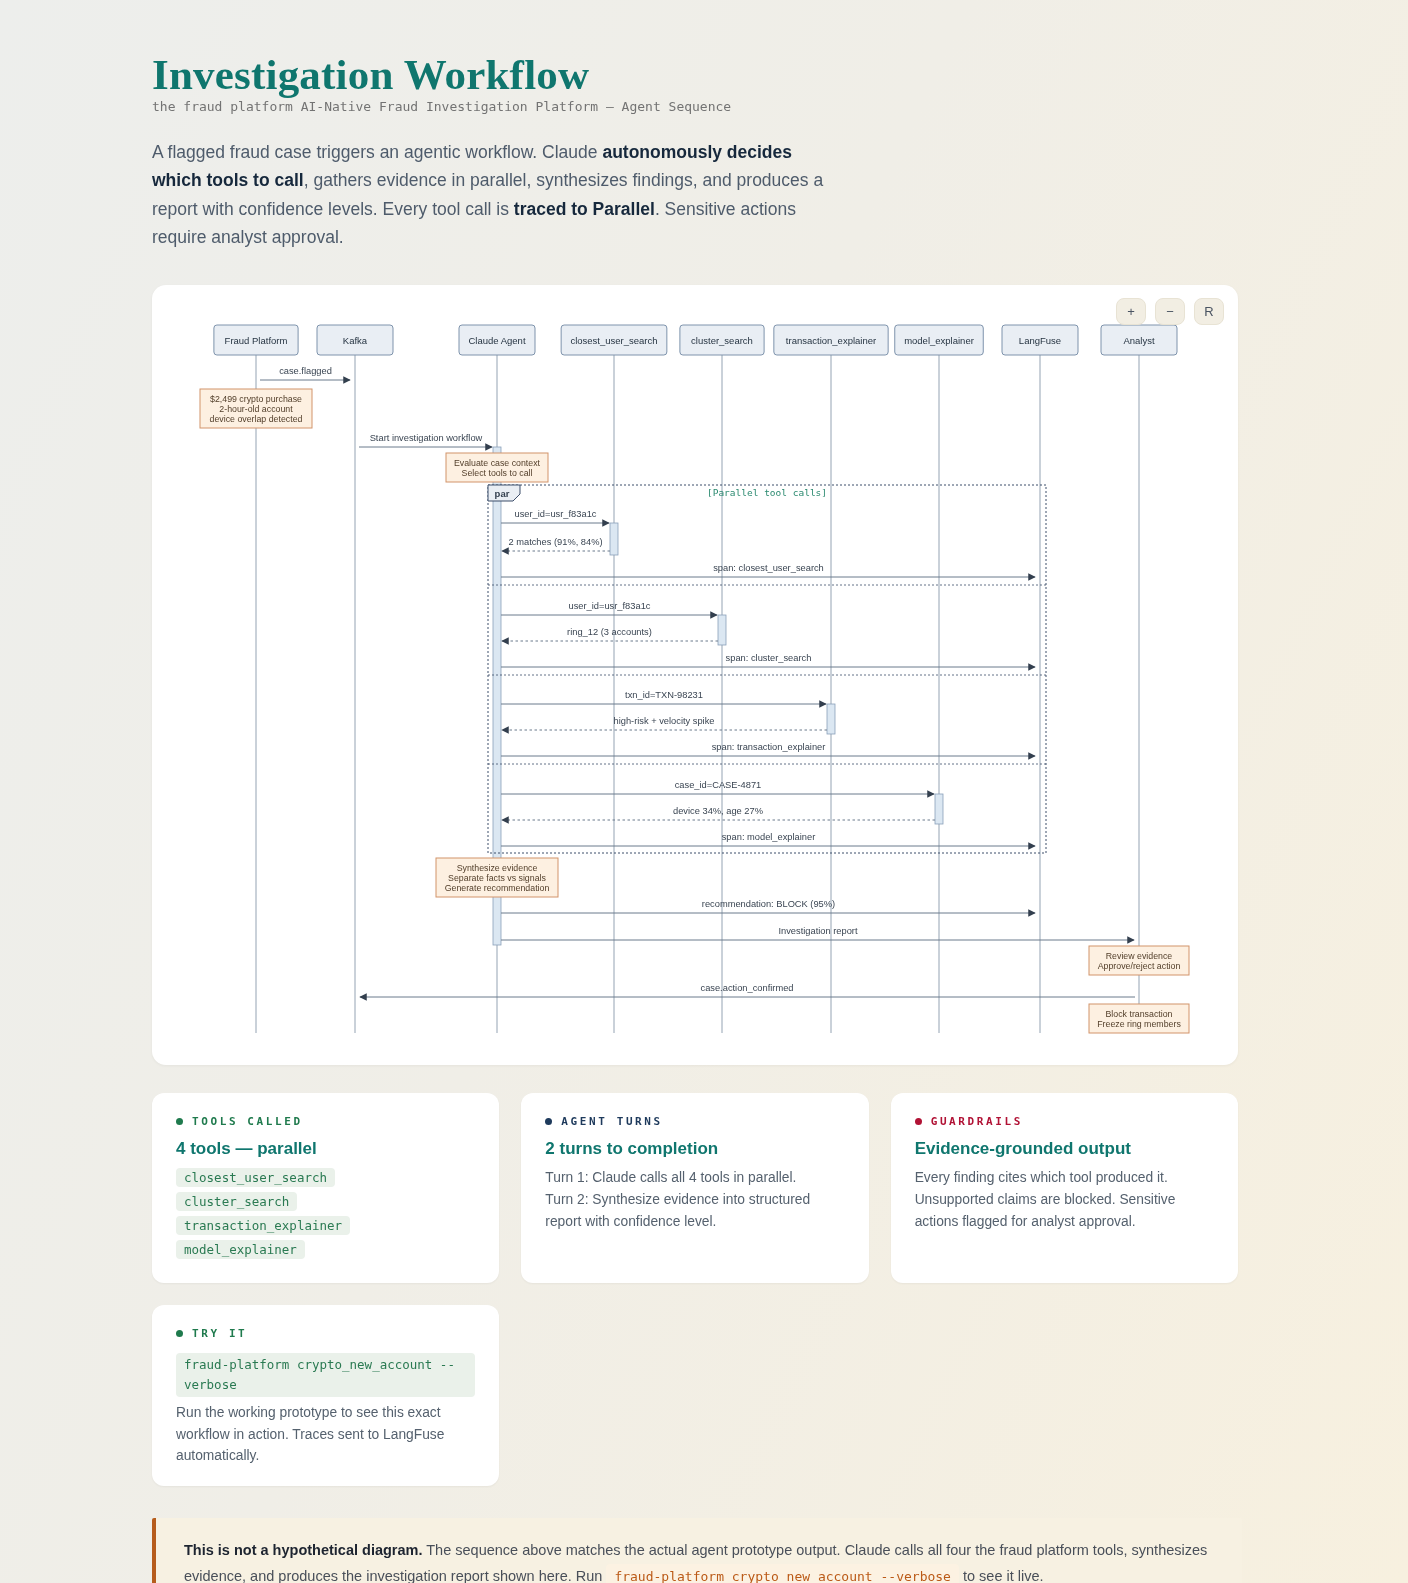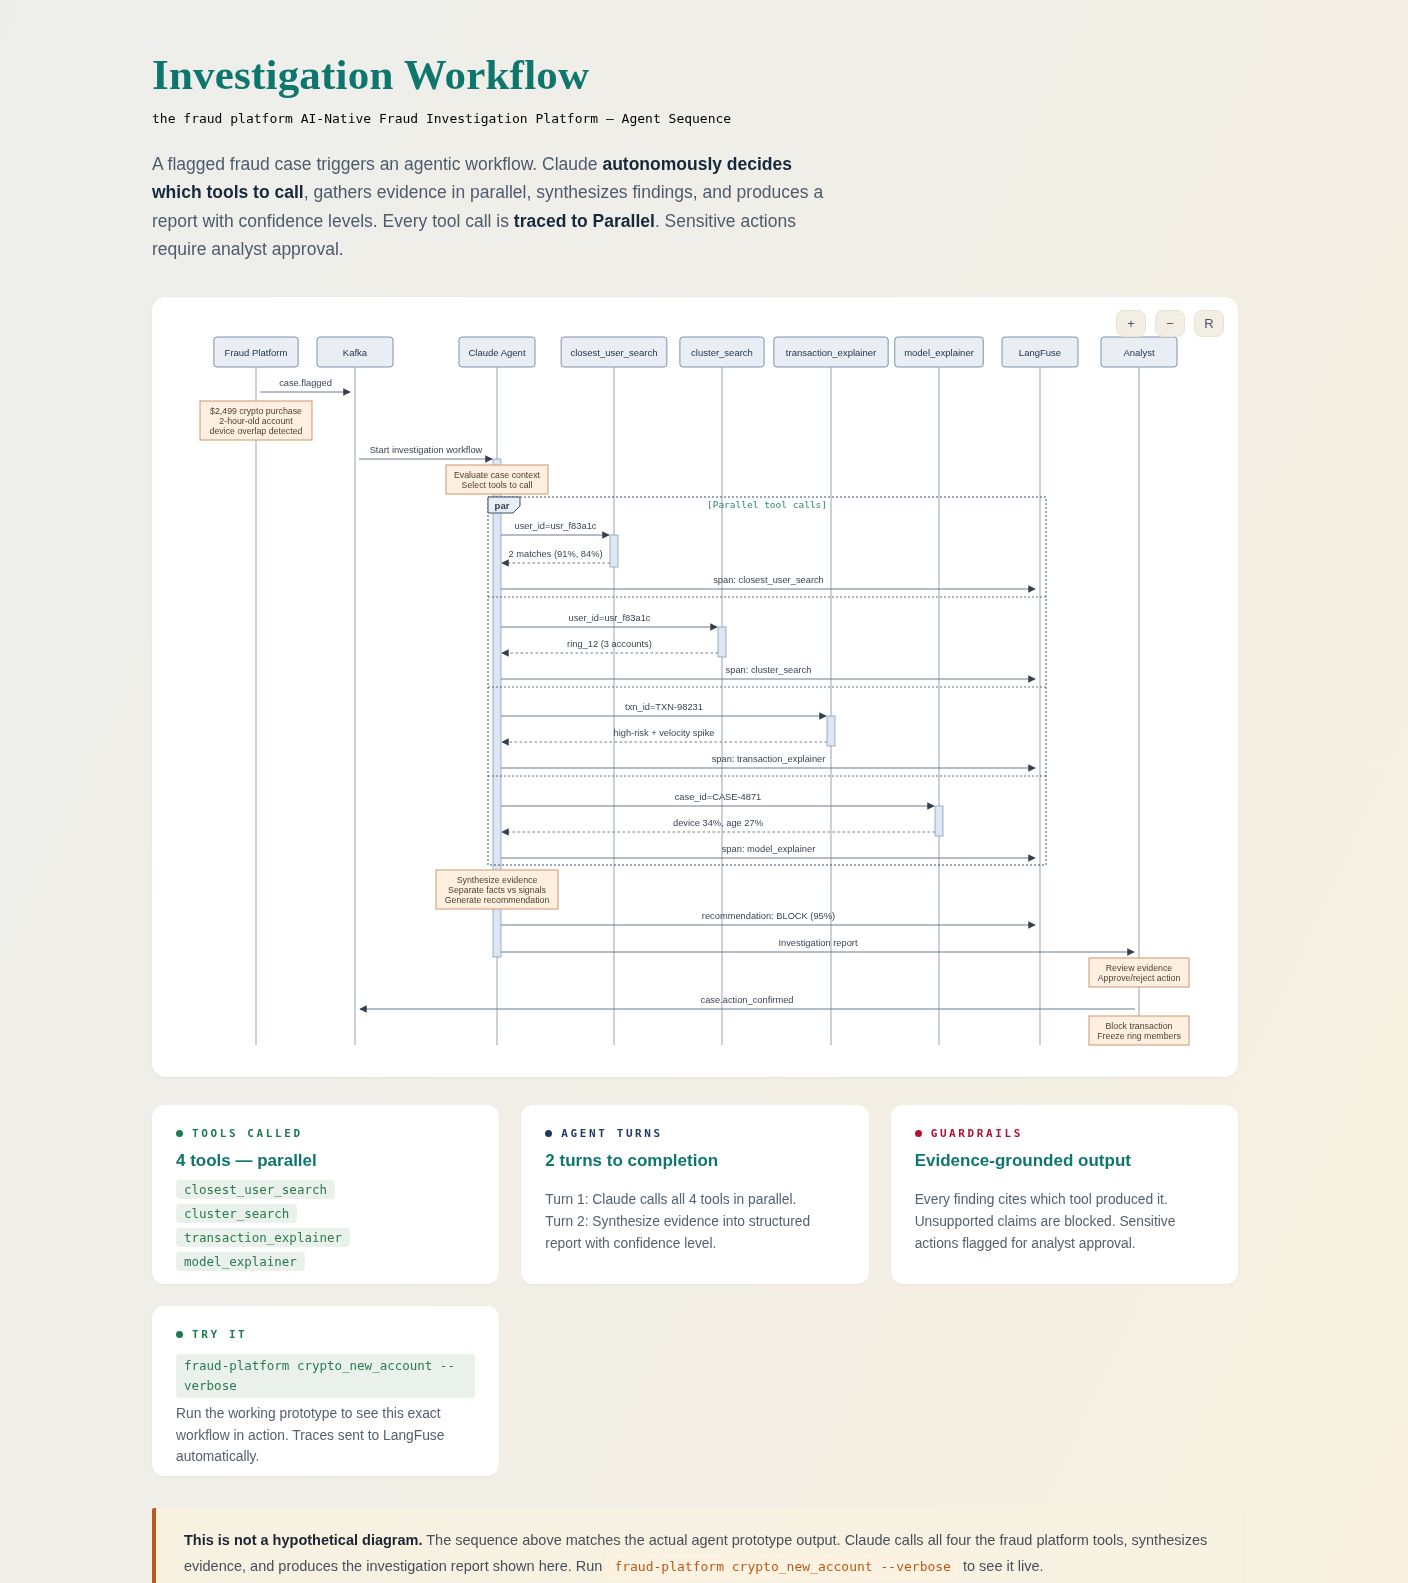--- a/index.html
+++ b/index.html
@@ -9,54 +9,53 @@
     background: linear-gradient(115deg, #edeeec 0%, #f0eee7 45%, #f7f0df 100%);
     color: #4e5b6b;
   }
   .content { margin-left: 152px; width: 1088px; padding-top: 50px; }
 
   .page-title {
     font-family: "Liberation Serif", serif;
     font-size: 43px; font-weight: 700; color: #0f766e; letter-spacing: 0.2px;
   }
   .subtitle {
-    margin-top: 12px;
     font-family: "DejaVu Sans Mono", monospace;
-    font-size: 13px; color: #000000;
+    font-size: 13px; color: #737373;
   }
   .intro { margin-top: 24px; width: 676px; font-size: 17.5px; line-height: 1.62; color: #4e5b6b; }
   .intro b { color: #16283c; }
 
   .panel {
     position: relative; margin-top: 34px; width: 1086px; height: 780px;
     background: #ffffff; border-radius: 14px;
     box-shadow: 0 1px 3px rgba(40,40,30,0.05);
   }
   .controls { position: absolute; top: 13px; right: 14px; display: flex; gap: 9px; z-index: 5; }
   .ctrl-btn {
     min-width: 30px; height: 27px; padding: 0 9px;
     border-radius: 8px; background: #f2eee3; border: 1px solid #e8e3d4;
     color: #4a5462; font-size: 13px; font-family: "Liberation Sans", sans-serif;
     display: flex; align-items: center; justify-content: center; cursor: pointer;
   }
   .diagram-svg { position: absolute; inset: 0; }
 
   .cards { margin-top: 28px; width: 1086px; display: grid; grid-template-columns: repeat(3, 1fr); gap: 22px; }
   .card {
-    background: #ffffff; border-radius: 12px; padding: 22px 24px 8px;
+    background: #ffffff; border-radius: 12px; padding: 22px 24px 19px;
     box-shadow: 0 1px 2px rgba(40,40,30,0.05); min-height: 128px;
   }
   .card-label-row { display: flex; align-items: center; gap: 9px; }
   .dot { width: 7px; height: 7px; border-radius: 50%; flex: none; }
   .card-label {
     font-family: "DejaVu Sans Mono", monospace; font-size: 11px; font-weight: 700;
     letter-spacing: 2.6px;
   }
   .card-title { margin-top: 11px; font-size: 17px; font-weight: 700; color: #0f766e; }
-  .card-body { margin-top: 18px; font-size: 13.8px; line-height: 1.58; color: #55616e; }
+  .card-body { margin-top: 8px; font-size: 13.8px; line-height: 1.58; color: #55616e; }
   .chips-col { margin-top: 9px; }
   .chips-col div { margin: 5px 0; }
   .chip {
     font-family: "DejaVu Sans Mono", monospace; font-size: 12.5px;
     padding: 2px 8px; border-radius: 4px; display: inline-block;
   }
   .chip.green  { color: #2a7a52; background: #eaf1ea; }
   .chip.orange { color: #bb5a17; background: #fcf2e2; }
   .card-body .chip { margin-bottom: 5px; }
 

